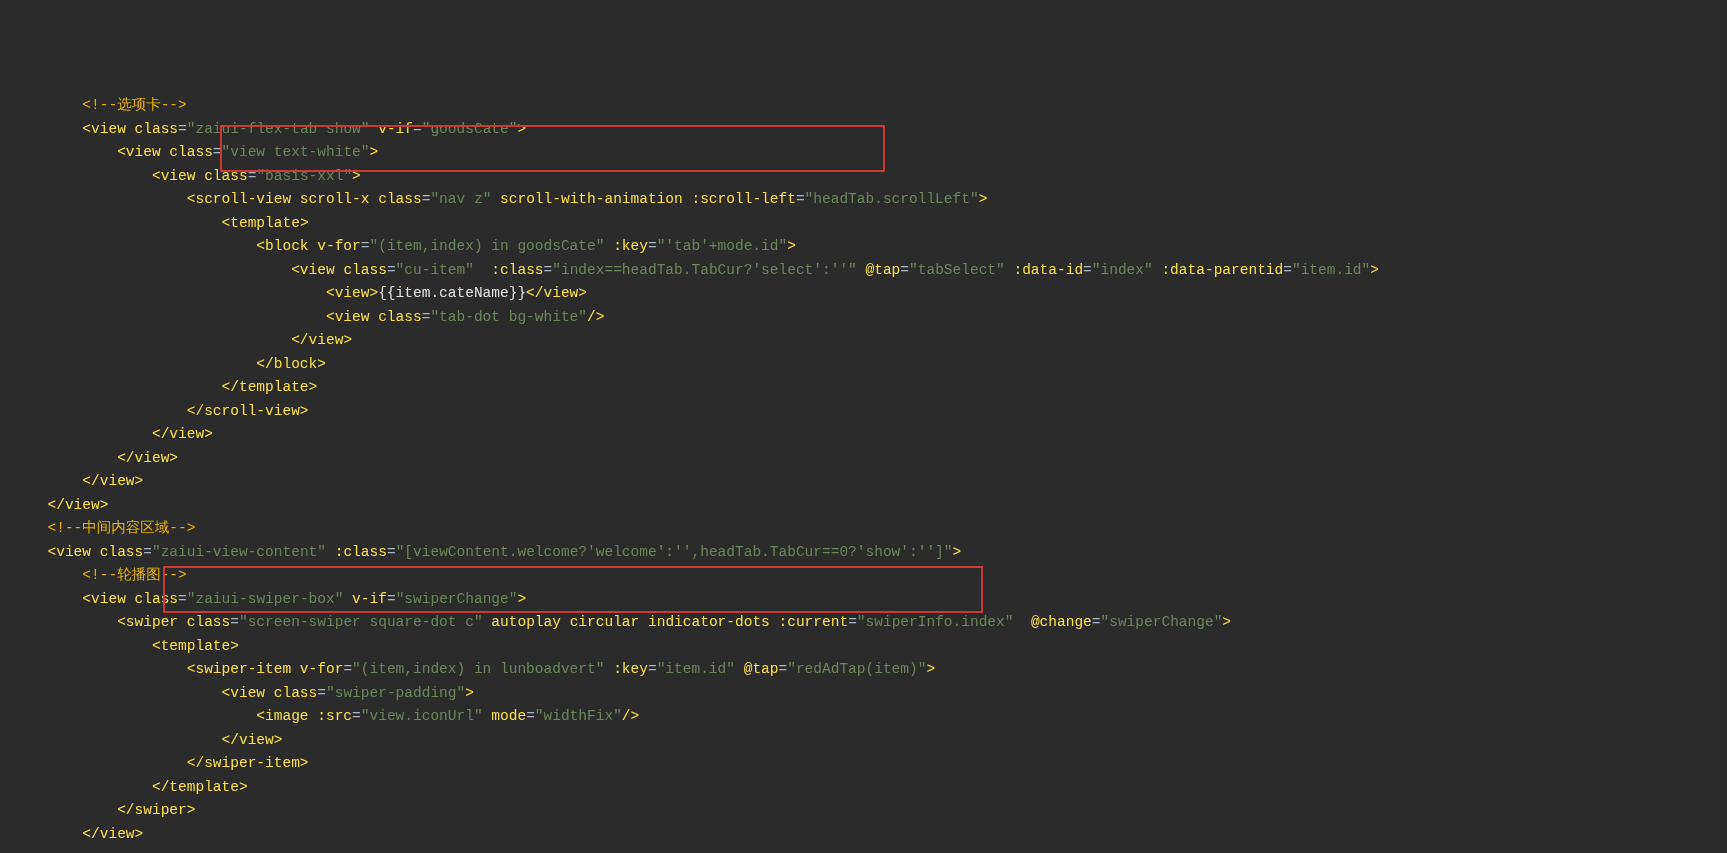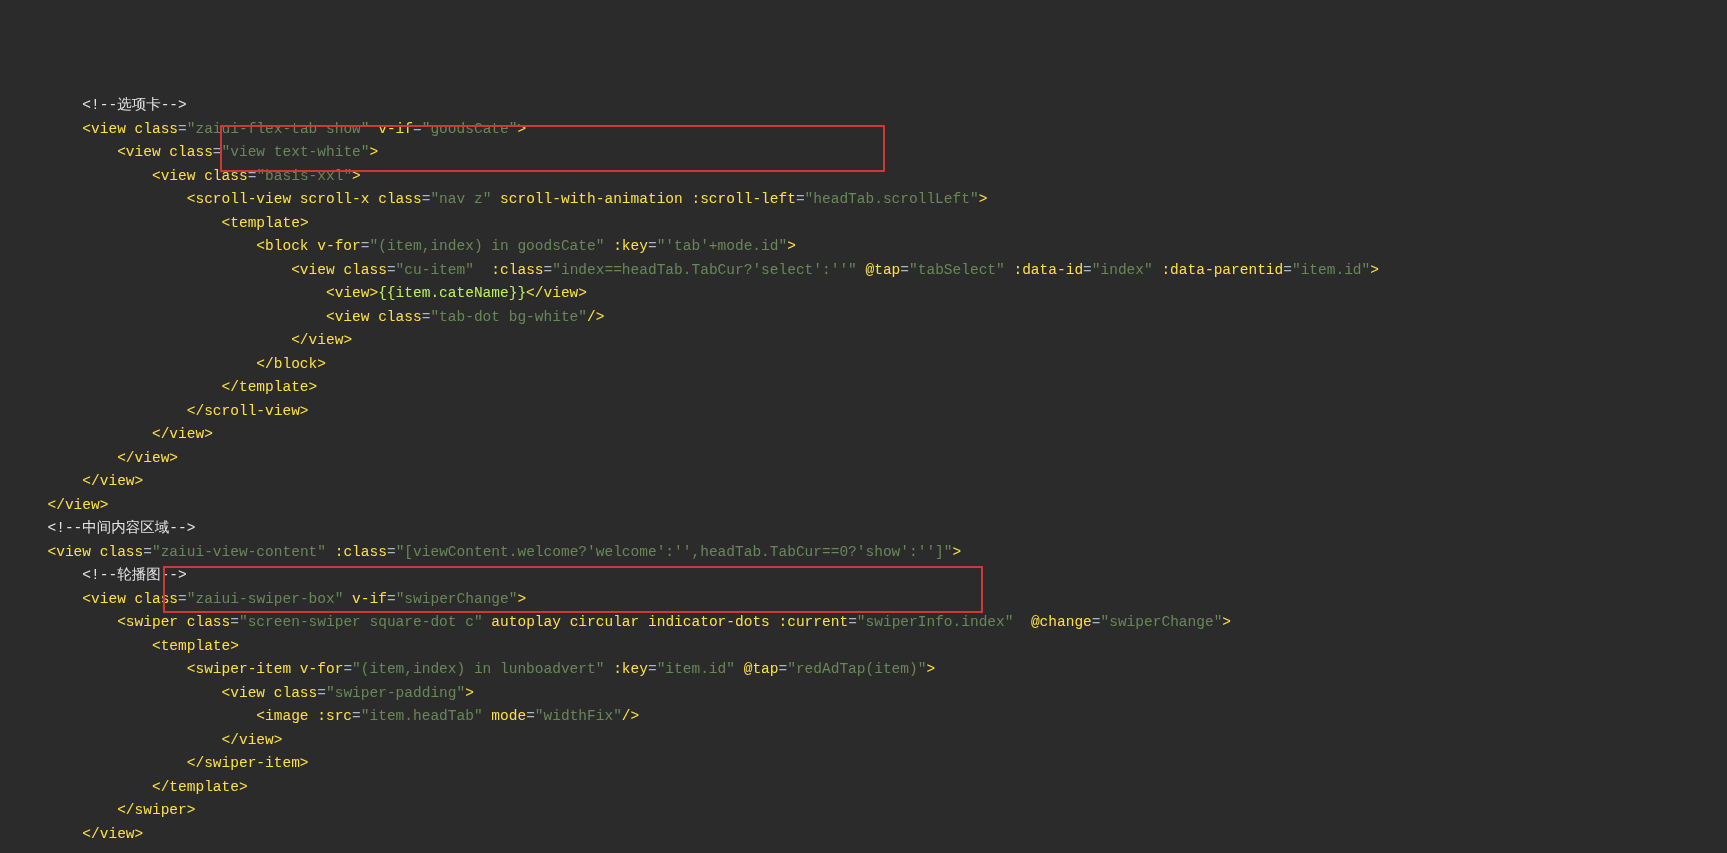--- a/index.html
+++ b/index.html
@@ -13,26 +13,26 @@
   font-size: 14.5px;
   line-height: 23.5px;
   color: #a9b7c6;
   padding: 0;
   white-space: pre;
   overflow-x: auto;
 }
 .code-container {
   padding: 0 0 0 4px;
 }
-.comment { color: #e5e5e5; }
+.comment { color: #eab308; }
 .tag { color: #fde047; }
 .attr-name { color: #fde047; }
 .attr-value { color: #6a8759; }
 .operator { color: #a9b7c6; }
-.interpolation { color: #bef264; text-align: right; }
+.interpolation { color: #e5e5e5; text-align: right; }
 
 .highlight-box {
   position: absolute;
   border: 2px solid #d03838;
   pointer-events: none;
   z-index: 10;
 }
 .box1 {
   left: 220px;
   top: 125px;
@@ -70,21 +70,21 @@
 <span>         <span class="tag">&lt;/<span>view</span>&gt;</span></span>
 <span>     <span class="tag">&lt;/<span>view</span>&gt;</span></span>
 <span>     <span class="comment">&lt;!--中间内容区域--&gt;</span></span>
 <span>     <span class="tag">&lt;<span>view</span></span> <span class="attr-name">class</span><span class="operator">=</span><span class="attr-value">"<span>zaiui-view-content</span>"</span> <span class="attr-name">:class</span><span class="operator">=</span><span class="attr-value">"<span>[viewContent.welcome?'welcome':'',headTab.TabCur==0?'show':'']</span>"</span><span class="tag">&gt;</span></span>
 <span>         <span class="comment">&lt;!--轮播图--&gt;</span></span>
 <span>         <span class="tag">&lt;<span>view</span></span> <span class="attr-name">class</span><span class="operator">=</span><span class="attr-value">"<span>zaiui-swiper-box</span>"</span> <span class="attr-name">v-if</span><span class="operator">=</span><span class="attr-value">"<span>swiperChange</span>"</span><span class="tag">&gt;</span></span>
 <span>             <span class="tag">&lt;<span>swiper</span></span> <span class="attr-name">class</span><span class="operator">=</span><span class="attr-value">"<span>screen-swiper square-dot c</span>"</span> <span class="attr-name">autoplay</span> <span class="attr-name">circular</span> <span class="attr-name">indicator-dots</span> <span class="attr-name">:current</span><span class="operator">=</span><span class="attr-value">"<span>swiperInfo.index</span>"</span>  <span class="attr-name">@change</span><span class="operator">=</span><span class="attr-value">"<span>swiperChange</span>"</span><span class="tag">&gt;</span></span>
 <span>                 <span class="tag">&lt;<span>template</span>&gt;</span></span>
 <span>                     <span class="tag">&lt;<span>swiper-item</span></span> <span class="attr-name">v-for</span><span class="operator">=</span><span class="attr-value">"<span>(item,index) in lunboadvert</span>"</span> <span class="attr-name">:key</span><span class="operator">=</span><span class="attr-value">"<span>item.id</span>"</span> <span class="attr-name">@tap</span><span class="operator">=</span><span class="attr-value">"<span>redAdTap(item)</span>"</span><span class="tag">&gt;</span></span>
 <span>                         <span class="tag">&lt;<span>view</span></span> <span class="attr-name">class</span><span class="operator">=</span><span class="attr-value">"<span>swiper-padding</span>"</span><span class="tag">&gt;</span></span>
-<span>                             <span class="tag">&lt;<span>image</span></span> <span class="attr-name">:src</span><span class="operator">=</span><span class="attr-value">"<span>item.headTab</span>"</span> <span class="attr-name">mode</span><span class="operator">=</span><span class="attr-value">"<span>widthFix</span>"</span><span class="tag">/&gt;</span></span>
+<span>                             <span class="tag">&lt;<span>image</span></span> <span class="attr-name">:src</span><span class="operator">=</span><span class="attr-value">"<span>view.iconUrl</span>"</span> <span class="attr-name">mode</span><span class="operator">=</span><span class="attr-value">"<span>widthFix</span>"</span><span class="tag">/&gt;</span></span>
 <span>                         <span class="tag">&lt;/<span>view</span>&gt;</span></span>
 <span>                     <span class="tag">&lt;/<span>swiper-item</span>&gt;</span></span>
 <span>                 <span class="tag">&lt;/<span>template</span>&gt;</span></span>
 <span>             <span class="tag">&lt;/<span>swiper</span>&gt;</span></span>
 <span>         <span class="tag">&lt;/<span>view</span>&gt;</span></span>
 </div>
 
 <div class="highlight-box box1"></div>
 <div class="highlight-box box2"></div>
 

